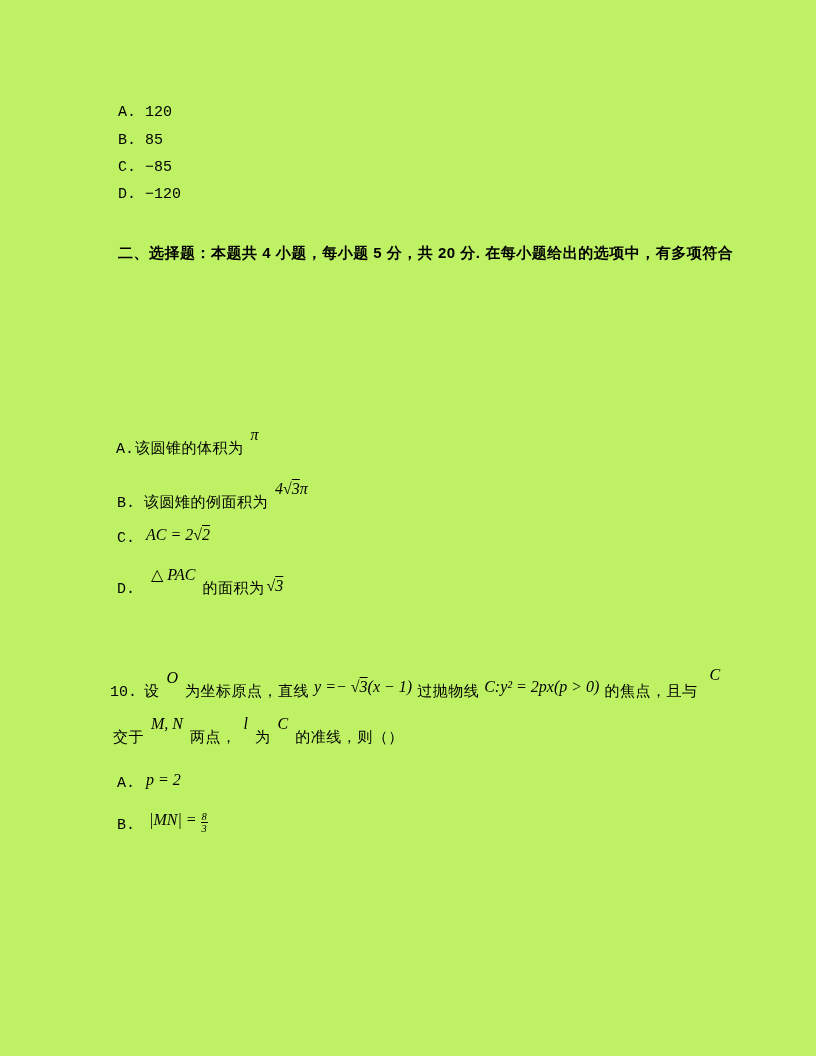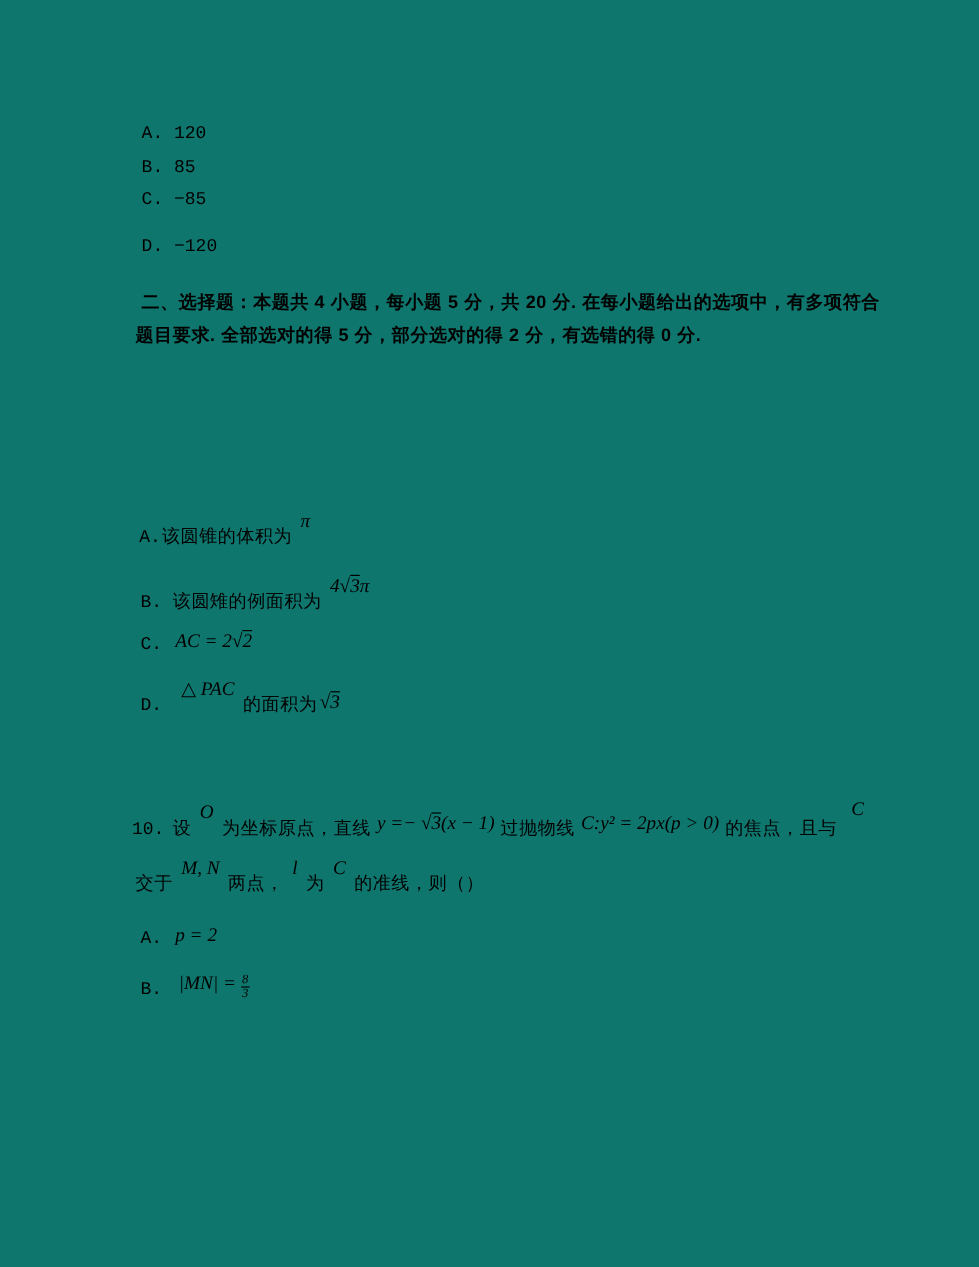--- a/index.html
+++ b/index.html
@@ -1,20 +1,20 @@
 <!DOCTYPE html>
 <html><head>
 <meta charset="utf-8">
 <style>
   html,body{margin:0;padding:0;background:#888;}
   .page{
     position:relative;
     width:816px;height:1056px;
     margin:0 auto;
-    background:#0f766e;
+    background:#bef264;
     color:#000000;
     font-family:"Liberation Sans","DejaVu Sans",sans-serif;
     font-size:15px;
     overflow:hidden;
   }
   .line{position:absolute;white-space:nowrap;line-height:20px;}
   .mono{font-family:"Liberation Mono","DejaVu Sans Mono",monospace;font-size:15px;}
   .lbl{font-family:"Liberation Mono","DejaVu Sans Mono",monospace;font-size:15px;margin-right:9px;}
   .lbl-tight{margin-right:1px;}
   .qnum{font-family:"Liberation Mono","DejaVu Sans Mono",monospace;font-size:15px;margin-right:7px;}
@@ -38,26 +38,25 @@
 
   <div class="line" style="top:101px;left:118px;">
     <span class="lbl">A.</span><span class="mono">120</span>
   </div>
   <div class="line" style="top:129px;left:118px;">
     <span class="lbl">B.</span><span class="mono">85</span>
   </div>
   <div class="line" style="top:156px;left:118px;">
     <span class="lbl">C.</span><span class="mono">−85</span>
   </div>
-  <div class="line" style="top:183px;left:118px;margin-top:12px;">
+  <div class="line" style="top:183px;left:118px;">
     <span class="lbl">D.</span><span class="mono">−120</span>
   </div>
 
   <div class="line hdr cn" style="top:243px;left:118px;">二、选择题：本题共 4 小题，每小题 5 分，共 20 分. 在每小题给出的选项中，有多项符合</div>
-  <div class="line hdr cn" style="top:270px;left:113px;">题目要求. 全部选对的得 5 分，部分选对的得 2 分，有选错的得 0 分.</div>
 
 
   <div class="line" style="top:438px;left:116px;text-align:center;">
     <span class="lbl lbl-tight">A.</span><span class="cn">该圆锥的体积为</span><span class="math mh">π</span>
   </div>
   <div class="line" style="top:492px;left:117px;">
     <span class="lbl">B.</span><span class="cn">该圆雉的例面积为</span><span class="math mh"><span>4√</span><span class="rad">3</span><span>π</span></span>
   </div>
   <div class="line" style="top:527px;left:117px;">
     <span class="lbl">C.</span><span class="math mi"><span>AC = 2√</span><span class="rad">2</span></span>

